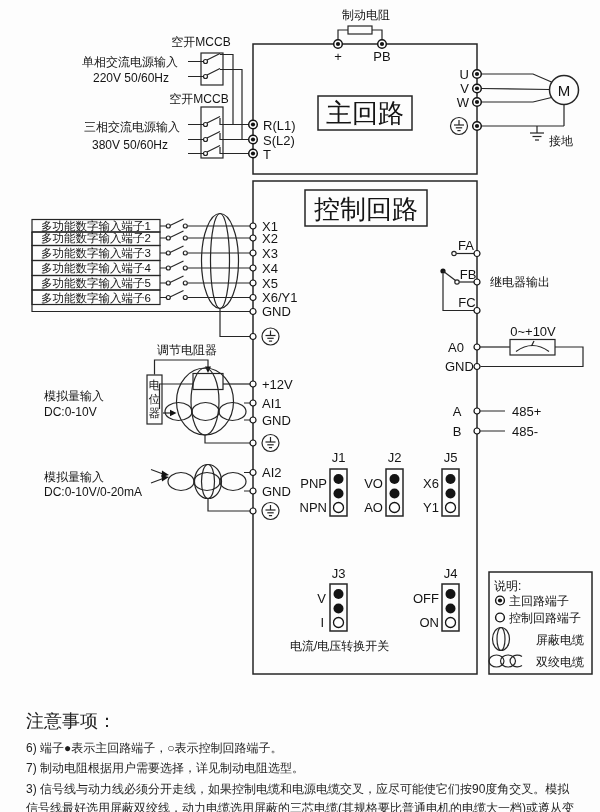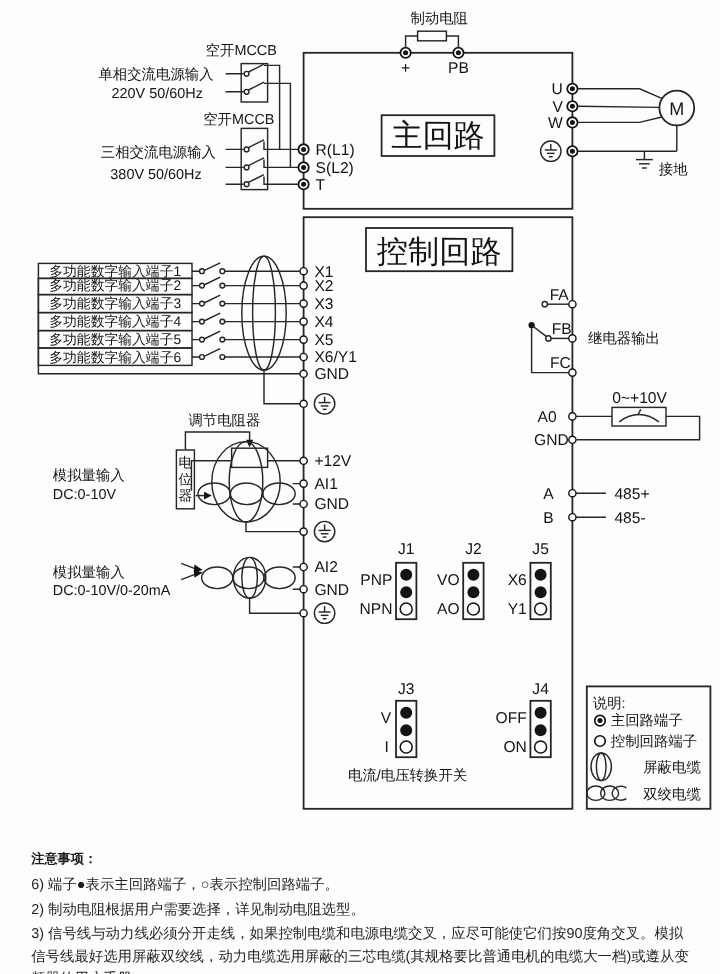--- a/index.html
+++ b/index.html
@@ -6,21 +6,21 @@
   .page{position:relative;width:600px;height:812px;background:#fdfdfd;
         font-family:"Liberation Sans","DejaVu Sans",sans-serif;color:#1a1a1a;overflow:hidden;}
   svg{display:block;}
   svg text{fill:#141414;font-family:"Liberation Sans","DejaVu Sans",sans-serif;}
   .t11{font-size:11.5px}.t12{font-size:12px}.t13{font-size:13px}.t15{font-size:15px}.t26{font-size:26px}
   .mid{text-anchor:middle}.end{text-anchor:end}
   .w{stroke:#262626;stroke-width:1.2;fill:none}
   .w14{stroke:#262626;stroke-width:1.5;fill:none}
   .fill{fill:#141414;stroke:none}
   .notes{position:absolute;left:26px;top:708px;width:552px;font-size:12px;line-height:1.55;color:#1f1f1f;}
-  .notes .hd{font-weight:bold;font-size:11px;margin-bottom:3px;}
+  .notes .hd{font-weight:normal;font-size:18px;margin-bottom:3px;}
   .notes p{margin:0 0 2px 0;}
 </style>
 </head>
 <body>
 
 <div class="page">
 
 <svg width="600" height="700" viewBox="0 0 600 700">
   <defs>
     <g id="term-main">
@@ -332,17 +332,17 @@
     <ellipse cx="496.5" cy="661" rx="7.5" ry="6" class="w"></ellipse>
     <ellipse cx="508" cy="661" rx="7.5" ry="6" class="w"></ellipse>
     <path class="w" d="M522,656.5 A7.3,5.8 0 1 0 522,665.5"></path>
     <text x="536" y="665.5" class="t12">双绞电缆</text>
   </g>
 </svg>
 
 <div class="notes">
   <div class="hd">注意事项：</div>
   <p>6) 端子●表示主回路端子，○表示控制回路端子。</p>
-  <p>2) 制动电阻根据用户需要选择，详见制动电阻选型。</p>
+  <p>7) 制动电阻根据用户需要选择，详见制动电阻选型。</p>
   <p>3) 信号线与动力线必须分开走线，如果控制电缆和电源电缆交叉，应尽可能使它们按90度角交叉。模拟信号线最好选用屏蔽双绞线，动力电缆选用屏蔽的三芯电缆(其规格要比普通电机的电缆大一档)或遵从变频器的用户手册。</p>
 </div>
 
 </div>
 
 </body></html>

